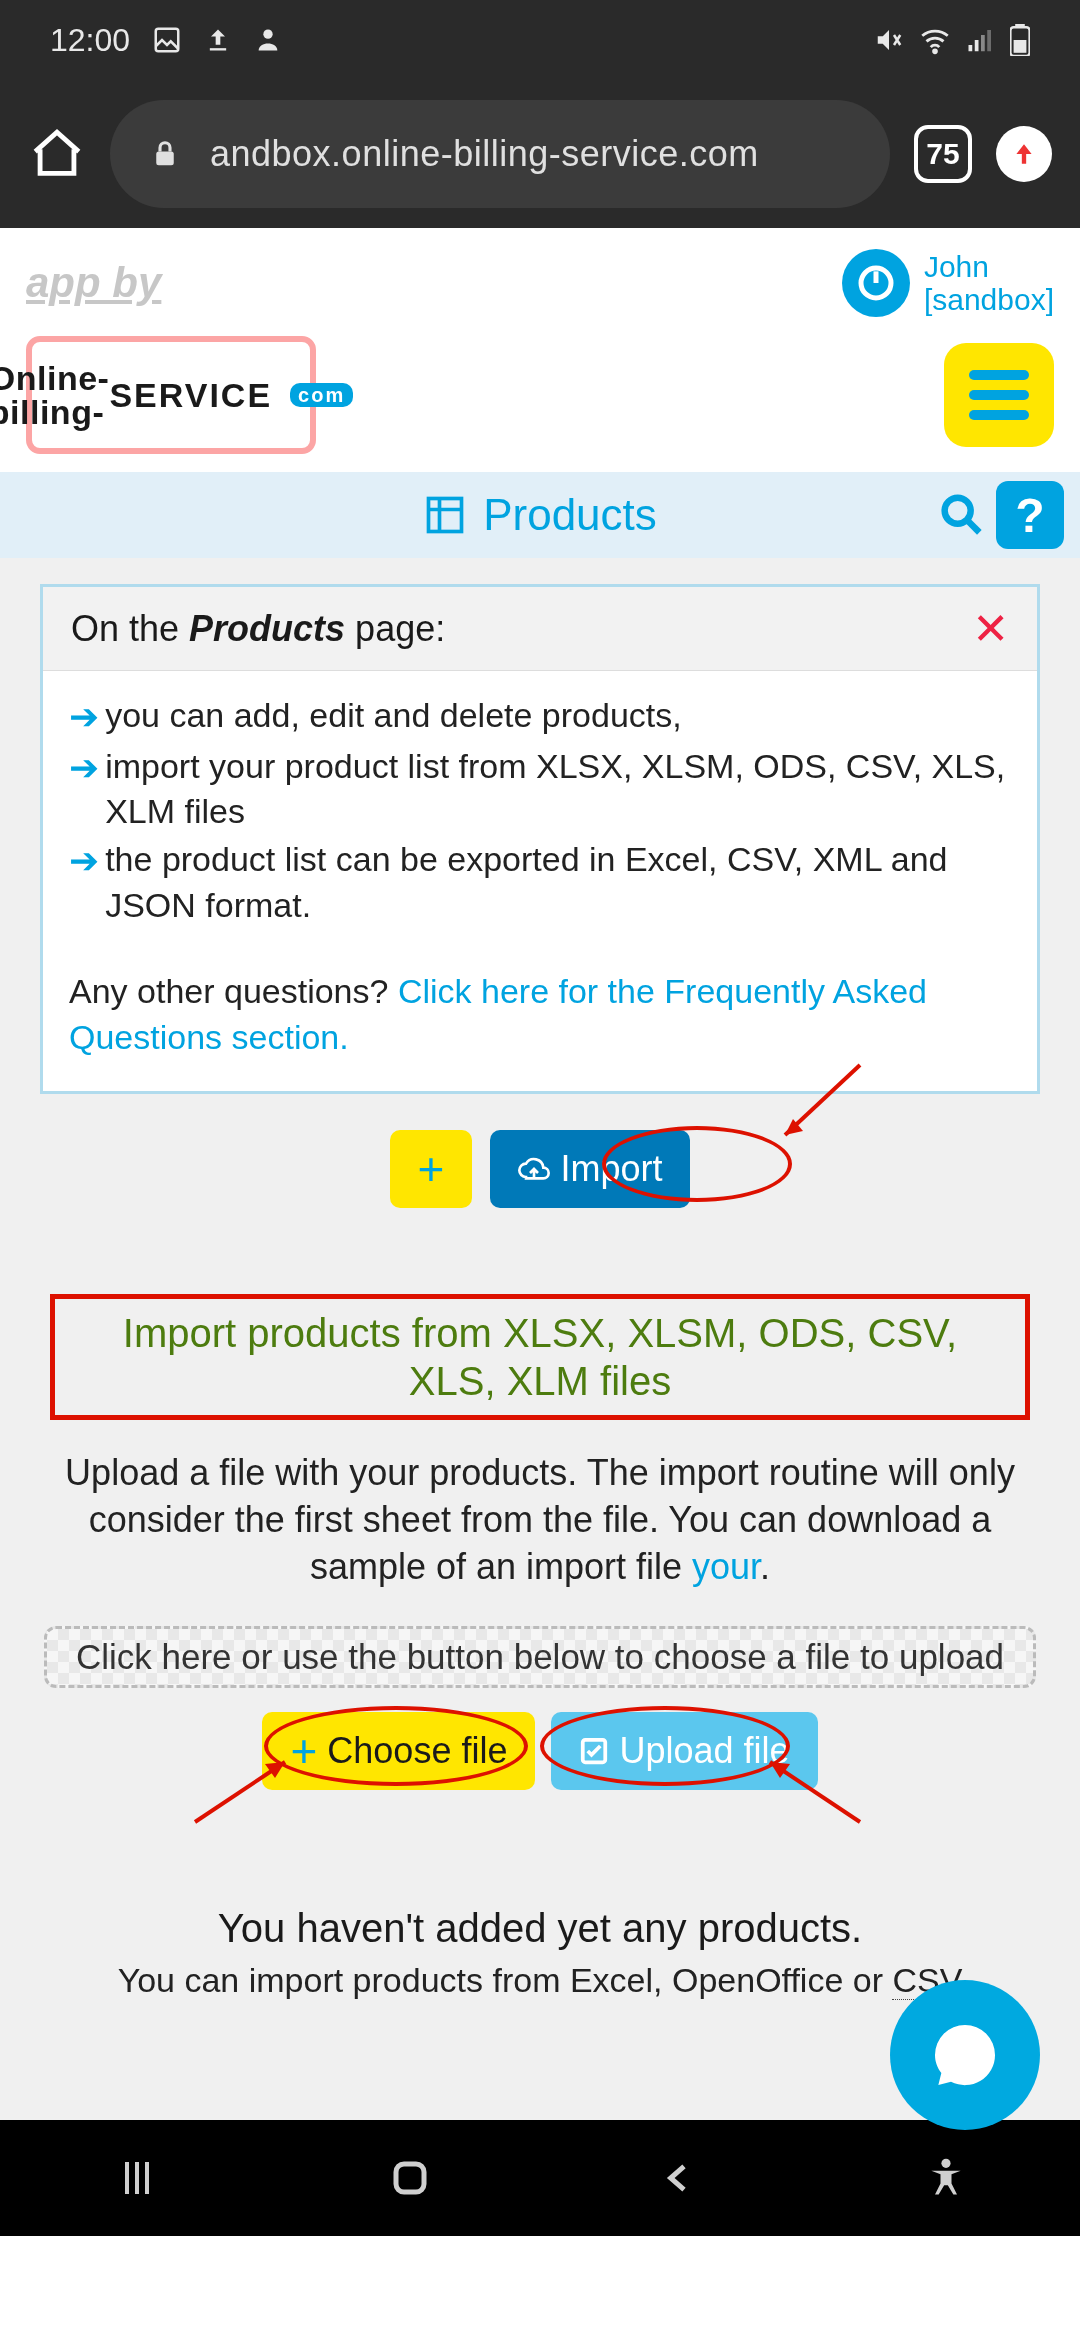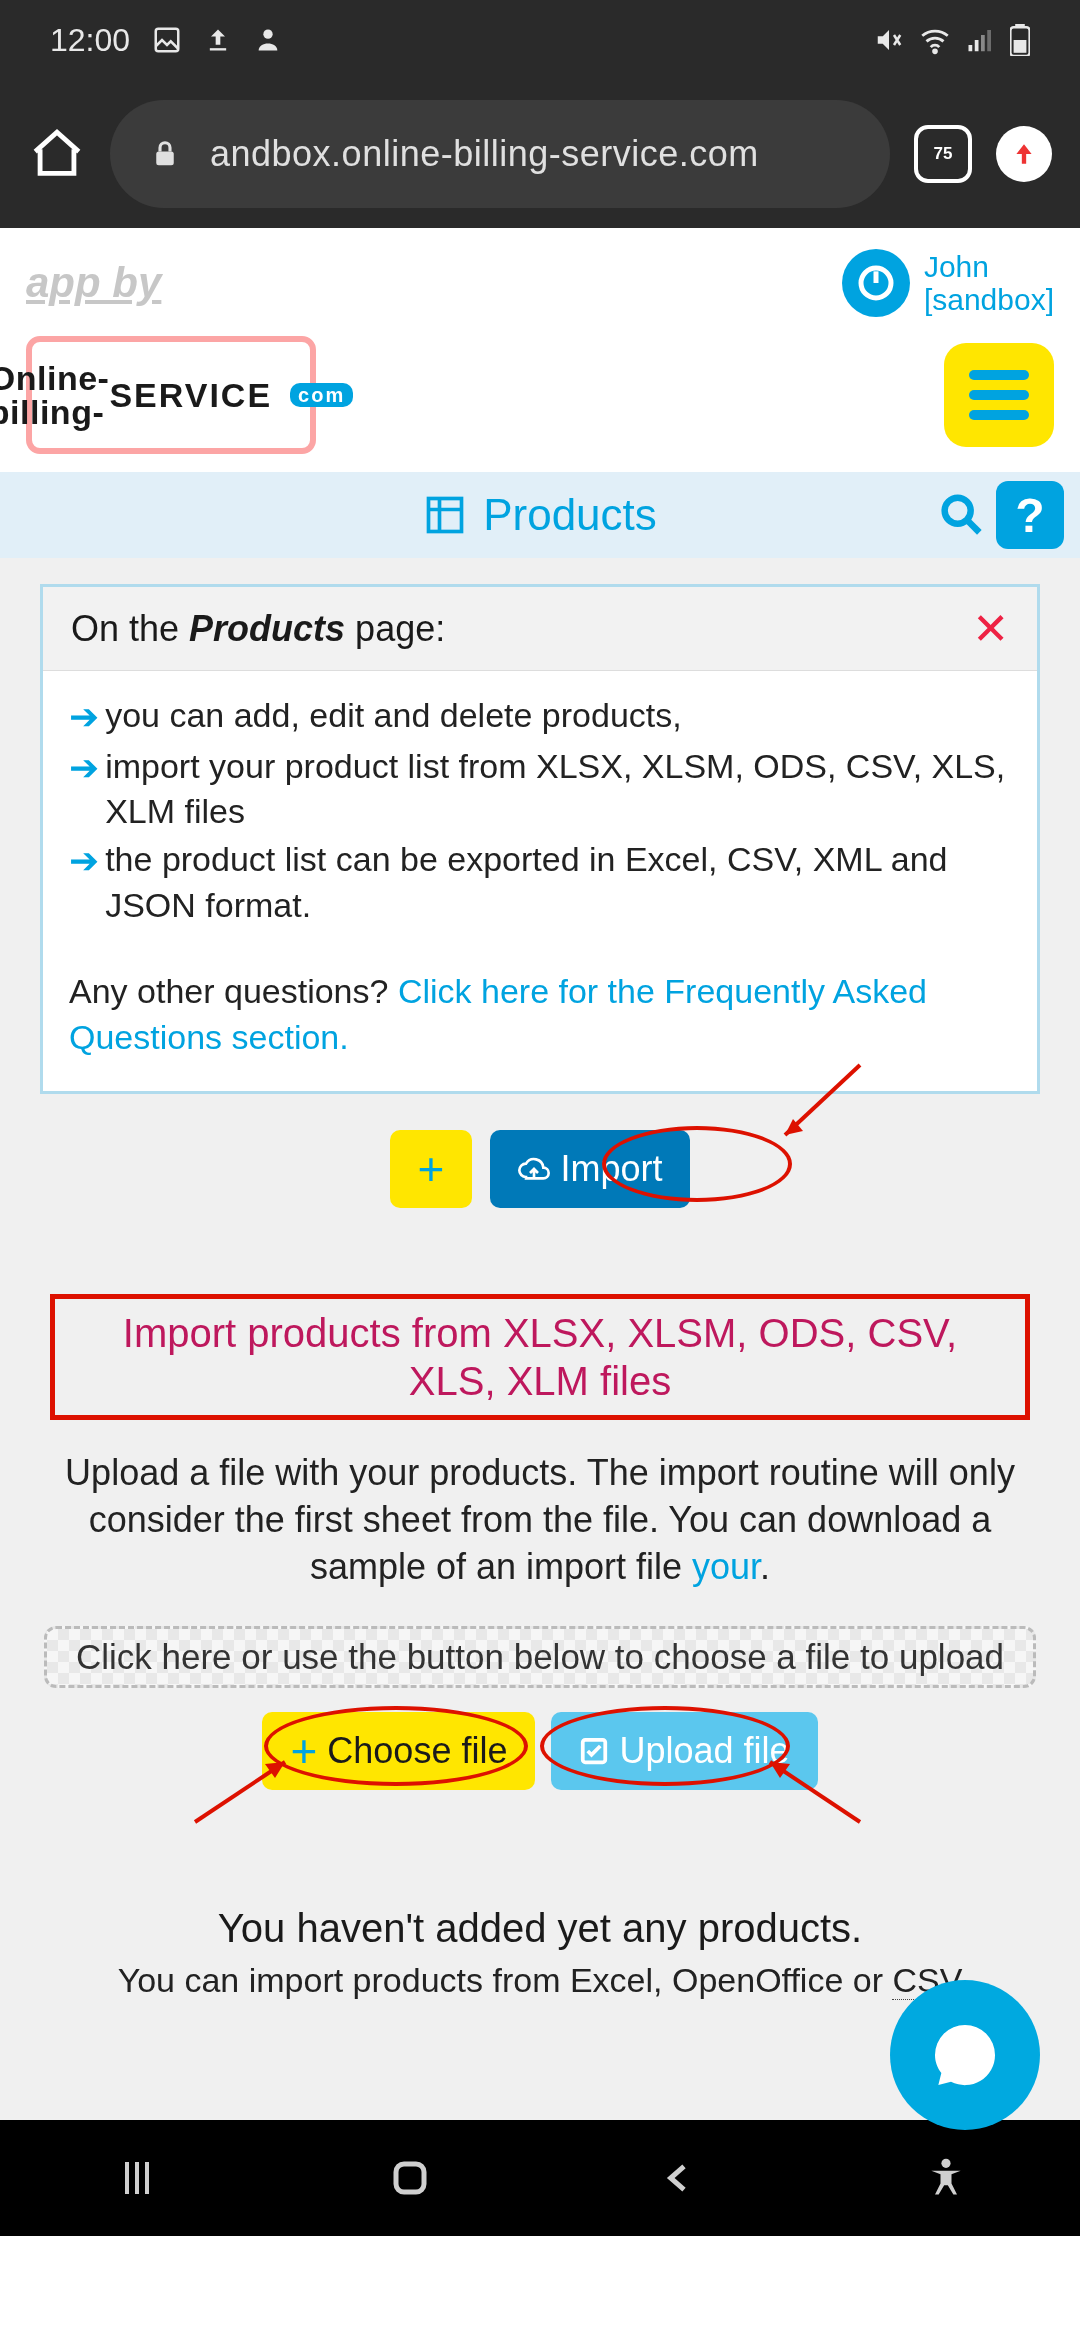--- a/index.html
+++ b/index.html
@@ -6,21 +6,21 @@
   html, body { width: 1080px; height: 2340px; font-family: -apple-system, Arial, sans-serif; background: #fff; overflow: hidden; }
   .statusbar { height: 80px; background: #2a2a2a; color: #e8e8e8; display: flex; align-items: center; justify-content: space-between; padding: 0 50px; font-size: 32px; }
   .status-left { display: flex; align-items: center; gap: 22px; }
   .status-right { display: flex; align-items: center; gap: 14px; }
   .status-icon { display: inline-flex; }
   .browserbar { height: 148px; background: #2a2a2a; display: flex; align-items: center; padding: 0 28px; gap: 24px; }
   .home-ico { width: 58px; height: 58px; color: #fff; }
   .addrwrap { flex: 1; background: #3b3b3b; border-radius: 60px; height: 108px; display: flex; align-items: center; padding: 0 40px; gap: 30px; }
   .lock-ico { color: #e0e0e0; }
   .addr { color: #e0e0e0; font-size: 36px; letter-spacing: .5px; }
-  .tabbadge { width: 58px; height: 58px; border: 4px solid #fff; border-radius: 14px; color: #fff; font-size: 17px; font-weight: 700; display: flex; align-items: center; justify-content: center; }
+  .tabbadge { width: 58px; height: 58px; border: 4px solid #fff; border-radius: 14px; color: #fff; font-size: 30px; font-weight: 700; display: flex; align-items: center; justify-content: center; }
   .redcircle { width: 56px; height: 56px; border-radius: 50%; background: #fff; display: flex; align-items: center; justify-content: center; }
   .apphdr { height: 100px; display: flex; align-items: center; justify-content: space-between; padding: 10px 26px 0; background: #fff; }
   .appby { font-size: 42px; color: #c7c7c7; font-style: italic; font-weight: 700; text-decoration: underline; }
   .userbox { display: flex; align-items: center; gap: 14px; }
   .powerbtn { width: 68px; height: 68px; border-radius: 50%; background: #00a3e0; display: flex; align-items: center; justify-content: center; }
   .userlines { color: #00a3e0; font-size: 30px; line-height: 1.1; }
   .logorow { display: flex; align-items: center; justify-content: space-between; padding: 8px 26px 18px; background:#fff; }
   .logo { width: 290px; height: 118px; border: 6px solid #fca5a5; border-radius: 14px; display: flex; flex-direction: row; align-items: center; justify-content: center; font-weight: 900; color: #1a1a1a; font-size: 34px; line-height: 1; font-family: Arial Black, Arial, sans-serif; position:relative; padding: 4px 0; }
   .logo .l1 { letter-spacing:.5px; }
   .logo .l2 { letter-spacing: 2px; display:flex; align-items:center; gap:18px;}
@@ -43,21 +43,21 @@
   .faqline { margin-top: 40px; }
   .link { color: #00a3e0; }
   .actionrow { display: flex; justify-content: center; gap: 18px; margin-top: 36px; position: relative; }
   .btn { display: inline-flex; align-items: center; gap: 10px; height: 78px; padding: 0 28px; border-radius: 10px; font-size: 36px; font-weight: 500; }
   .btn-yellow { background: #ffe600; color: #1a1a1a; }
   .btn-blue { background: #0079b8; color: #fff; }
   .plus-blue { color: #00a3e0; font-size: 46px; font-weight: 400; }
   .annot-circle { position: absolute; border: 4px solid #d10; border-radius: 50%; pointer-events: none; }
   .annot-arrow { position: absolute; pointer-events: none; }
   .importbox { margin-top: 86px; text-align: center; }
-  .importtitle { border: 5px solid #d10; padding: 10px 20px; font-size: 40px; color: #be185d; font-weight: 500; line-height:1.2; margin: 0 10px; }
+  .importtitle { border: 5px solid #d10; padding: 10px 20px; font-size: 40px; color: #4d7c0f; font-weight: 500; line-height:1.2; margin: 0 10px; }
   .importdesc { font-size: 36px; color: #222; margin-top: 30px; line-height: 1.3; padding: 0 6px;}
   .uploadzone { margin: 36px 4px 0; border: 3px dashed #bbb; border-radius: 12px; background: repeating-conic-gradient(#e8e8e8 0 25%, #f6f6f6 0 50%) 0 0/22px 22px; padding: 8px 12px; font-size: 35px; color: #333; }
   .filerow { display: flex; justify-content: center; gap: 16px; margin-top: 24px; position: relative; }
   .btn-cyan { background: #5bc7ee; color: #fff; }
   .emptymsg { text-align: center; margin-top: 116px; font-size: 40px; color: #1a1a1a; font-weight: 500; }
   .emptysub { text-align: center; margin-top: 10px; font-size: 34px; color: #222; }
   .emptysub .csvabbr{ border-bottom:1px dotted #444; }
   .chatfab { position: absolute; right: 40px; bottom: -10px; width: 150px; height: 150px; border-radius: 50%; background: #00a9e0; display: flex; align-items: center; justify-content: center; }
   .navbar { height: 116px; background: #000; display: flex; align-items: center; justify-content: space-around; color: #cfcfcf; }
   svg { display:block; }

